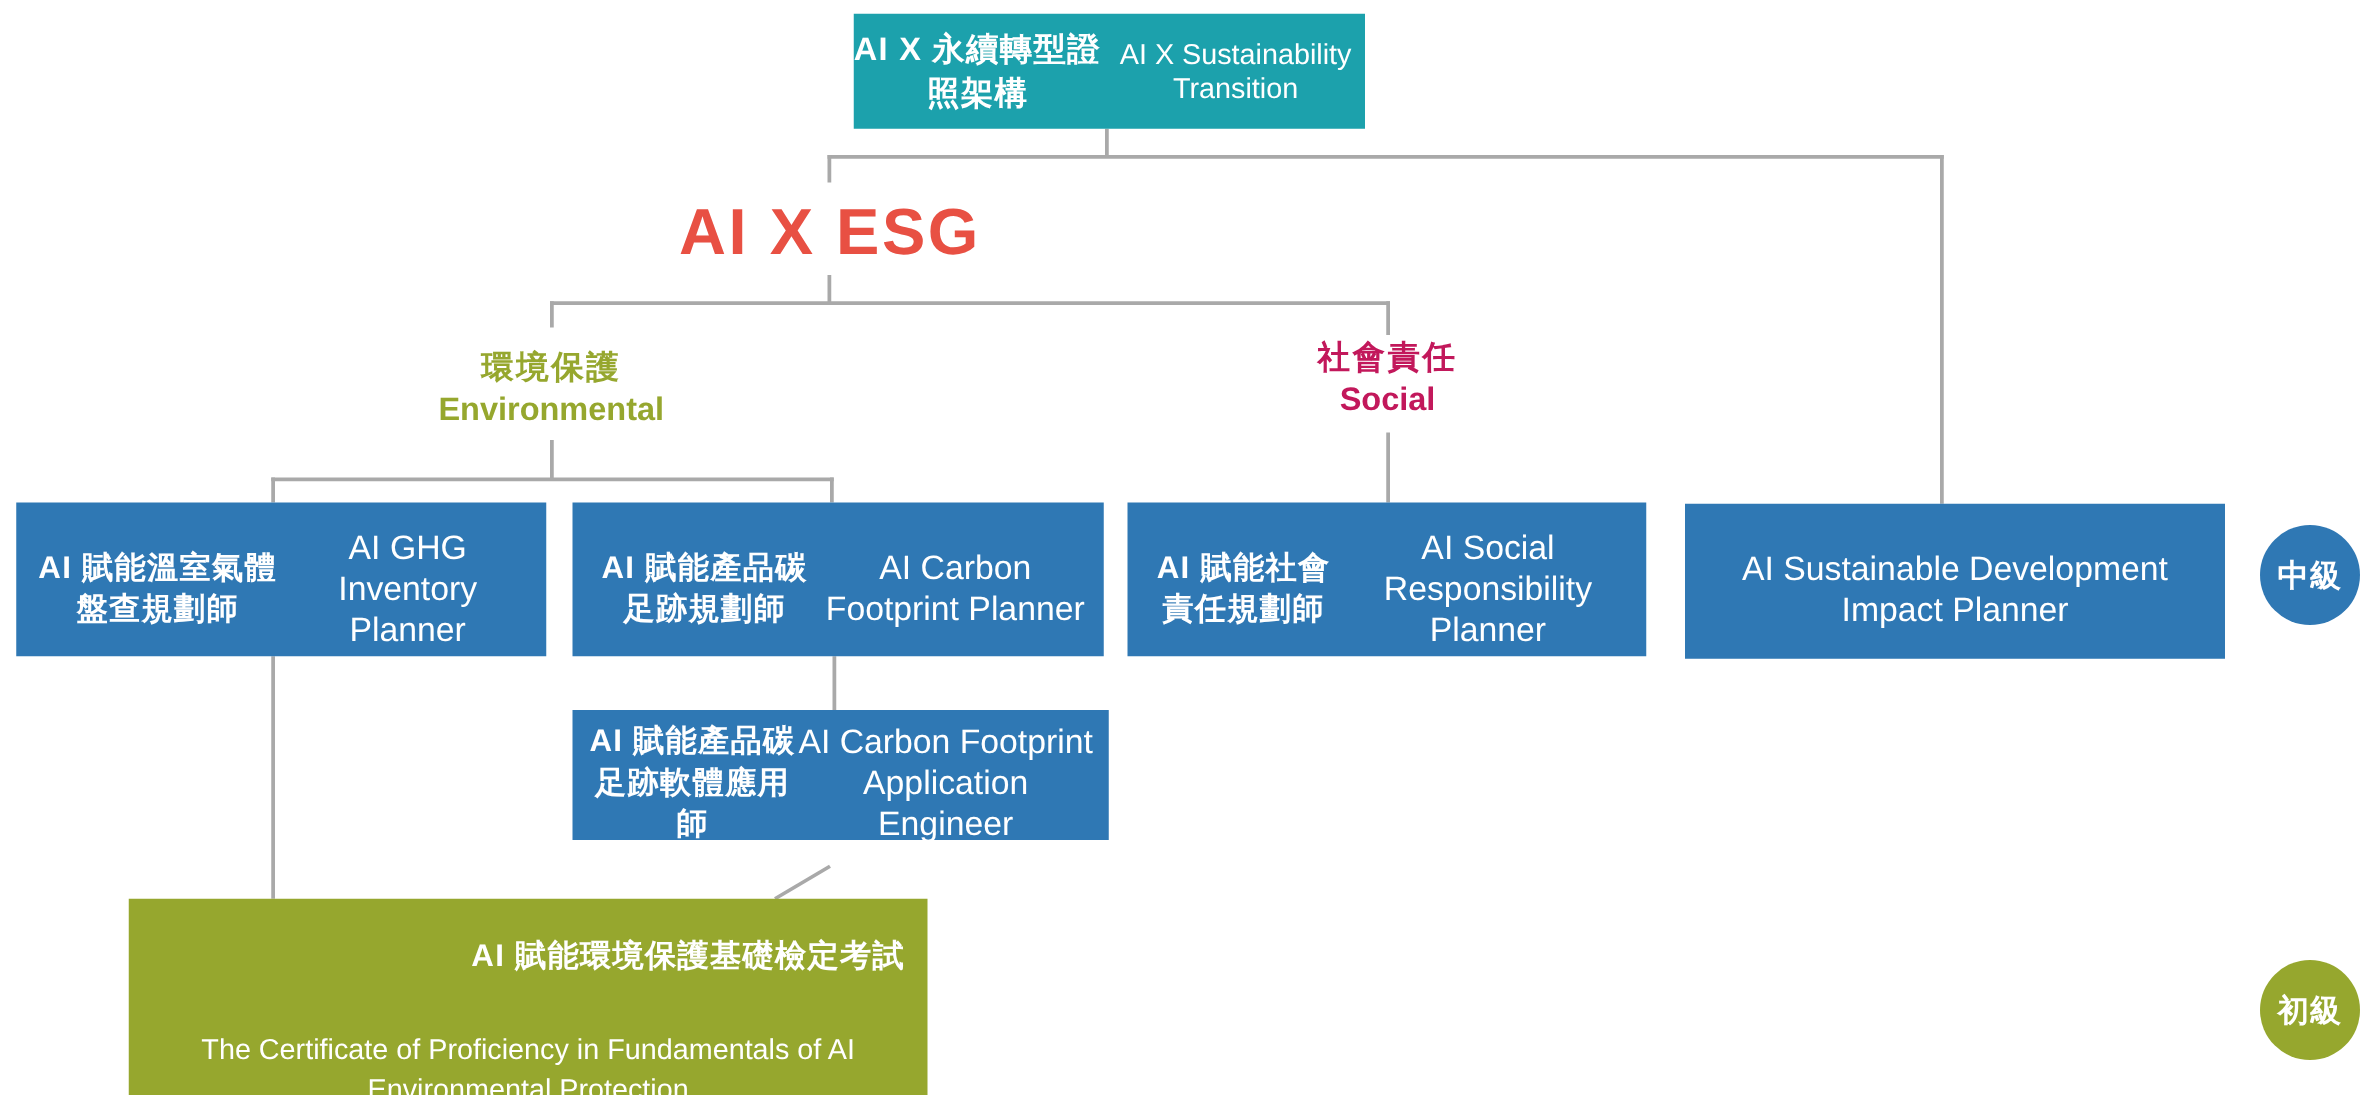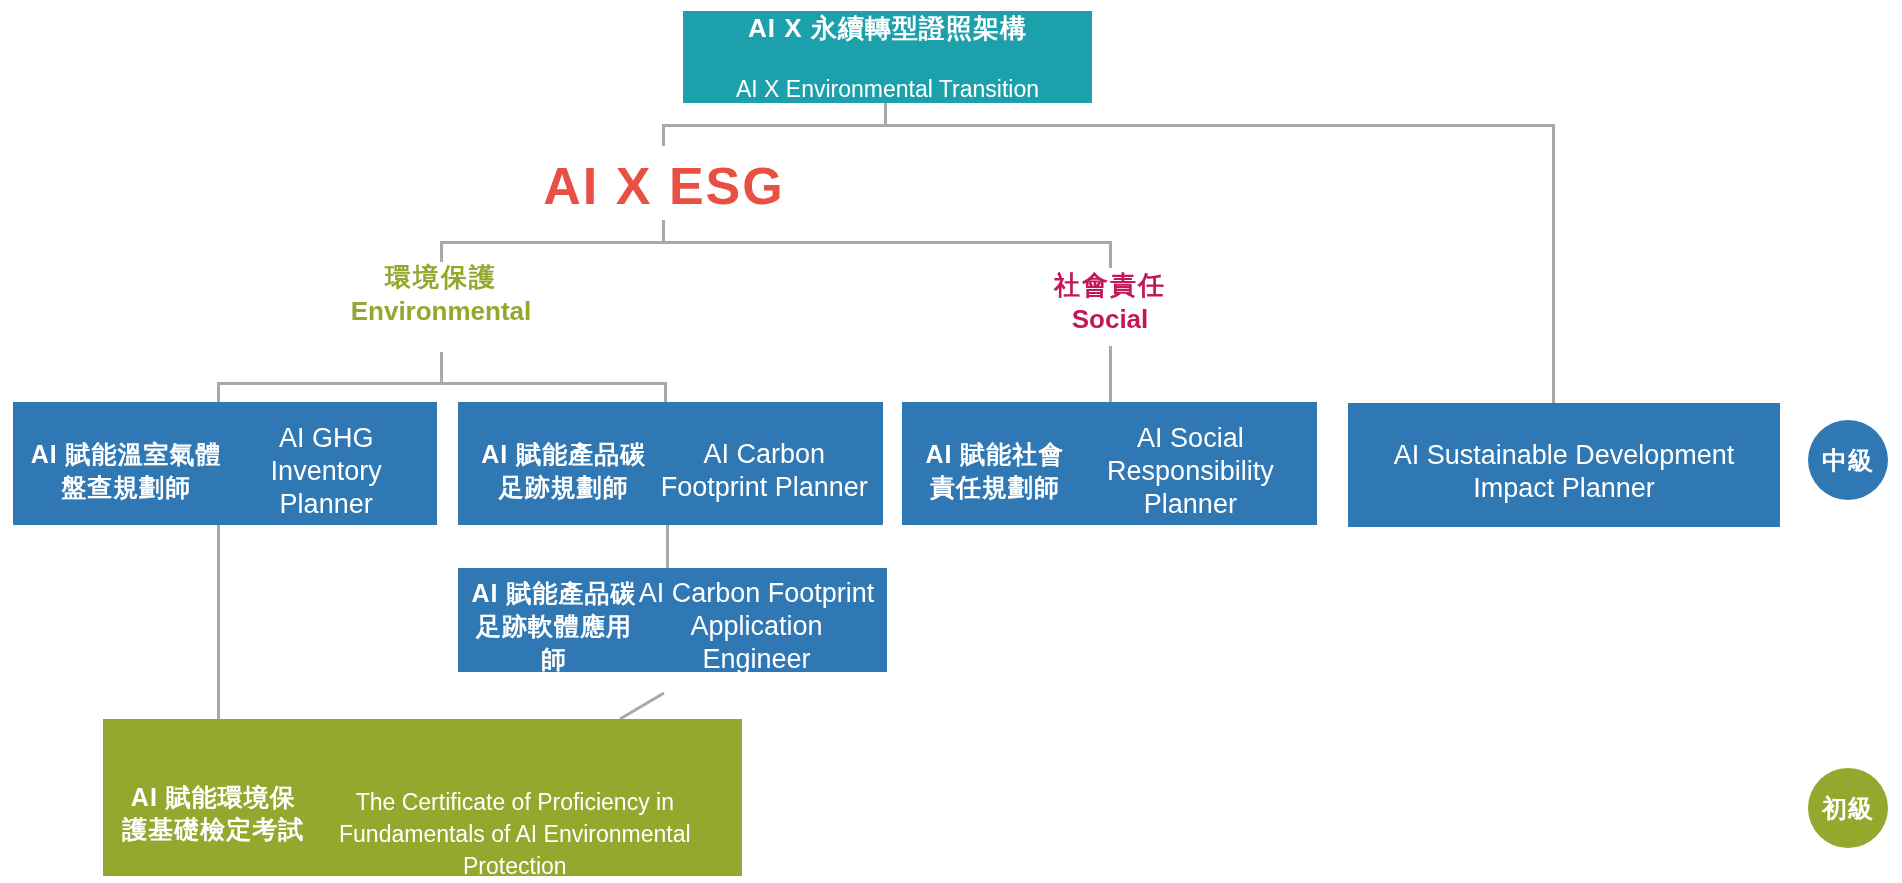--- a/index.html
+++ b/index.html
@@ -17,57 +17,57 @@
   .abs{position:absolute;}
   
   .vline{position:absolute;width:3px;background:var(--line);}
   .hline{position:absolute;height:3px;background:var(--line);}
   svg.diag{position:absolute;overflow:visible;}
   svg.diag line{stroke:var(--line);stroke-width:3;}
   
   .root-box{
     left:683px;top:11px;width:409px;height:92px;
     background:var(--teal);color:var(--white);
-    display:flex;flex-direction:column;align-items:center;justify-content:space-between;gap:4px;
+    display:flex;flex-direction:row;align-items:center;justify-content:flex-start;gap:4px;
     text-align:center;
   }
   .root-box .zh{font-size:26px;font-weight:bold;letter-spacing:1px;}
   .root-box .en{font-size:23px;font-weight:300;}
   
   .esg-title{
     left:514px;top:156px;width:300px;height:50px;
     color:var(--red);font-size:52px;font-weight:bold;
     text-align:center;letter-spacing:2px;
   }
   
   .cat-label{
     width:250px;text-align:center;font-weight:bold;line-height:34px;
   }
   .cat-label .zh{font-size:26px;letter-spacing:2px;}
   .cat-label .en{font-size:26px;}
-  .cat-env{left:316px;top:260px;color:var(--olive);}
+  .cat-env{left:316px;top:276px;color:var(--olive);}
   .cat-soc{left:985px;top:268px;color:var(--crimson);}
   
   .cert-box{
     background:var(--blue);color:var(--white);
     display:flex;flex-direction:row;align-items:center;
     text-align:center;padding:15px 12px 0 12px;
   }
   .cert-box .zh{font-size:25px;font-weight:bold;line-height:33px;letter-spacing:1px;}
   .cert-box .en{font-size:27px;font-weight:300;line-height:33px;}
   .box-ghg{left:13px;top:402px;width:424px;height:123px;}
   .box-cfp{left:458px;top:402px;width:425px;height:123px;}
   .box-soc{left:902px;top:402px;width:415px;height:123px;}
   .box-sdi{left:1348px;top:403px;width:432px;height:124px;padding-top:13px;}
   .box-app{left:458px;top:568px;width:429px;height:104px;padding-top:13px;}
   
   .exam-box{
     left:103px;top:719px;width:639px;height:157px;
     background:var(--olive);color:var(--white);
-    display:flex;flex-direction:row;align-items:center;
+    display:flex;flex-direction:column;align-items:flex-end;
     text-align:center;padding:30px 18px 0 18px;
   }
   .exam-box .zh{font-size:25px;font-weight:bold;line-height:32px;letter-spacing:1px;}
   .exam-box .en{font-size:23px;font-weight:300;line-height:32px;margin-top:42px;}
   
   .level-badge{
     width:80px;height:80px;border-radius:50%;
     color:var(--white);font-size:25px;font-weight:bold;
     display:flex;align-items:center;justify-content:center;letter-spacing:1px;
   }
@@ -91,21 +91,21 @@
 <div class="vline" style="left:664px;top:382px;height:20px;"></div>
 <div class="vline" style="left:1109px;top:346px;height:56px;"></div>
 <div class="vline" style="left:666px;top:525px;height:43px;"></div>
 <div class="vline" style="left:217px;top:525px;height:194px;"></div>
 <svg class="diag" style="left:600px;top:688px;width:80px;height:35px;">
   <line x1="64" y1="5" x2="20" y2="31"></line>
 </svg>
 
 <div class="abs root-box">
   <div class="zh">AI X 永續轉型證照架構</div>
-  <div class="en">AI X Environmental Transition</div>
+  <div class="en">AI X Sustainability Transition</div>
 </div>
 
 <div class="abs esg-title">AI X ESG</div>
 
 <div class="abs cat-label cat-env">
   <div class="zh">環境保護</div>
   <div class="en">Environmental</div>
 </div>
 <div class="abs cat-label cat-soc">
   <div class="zh">社會責任</div>

